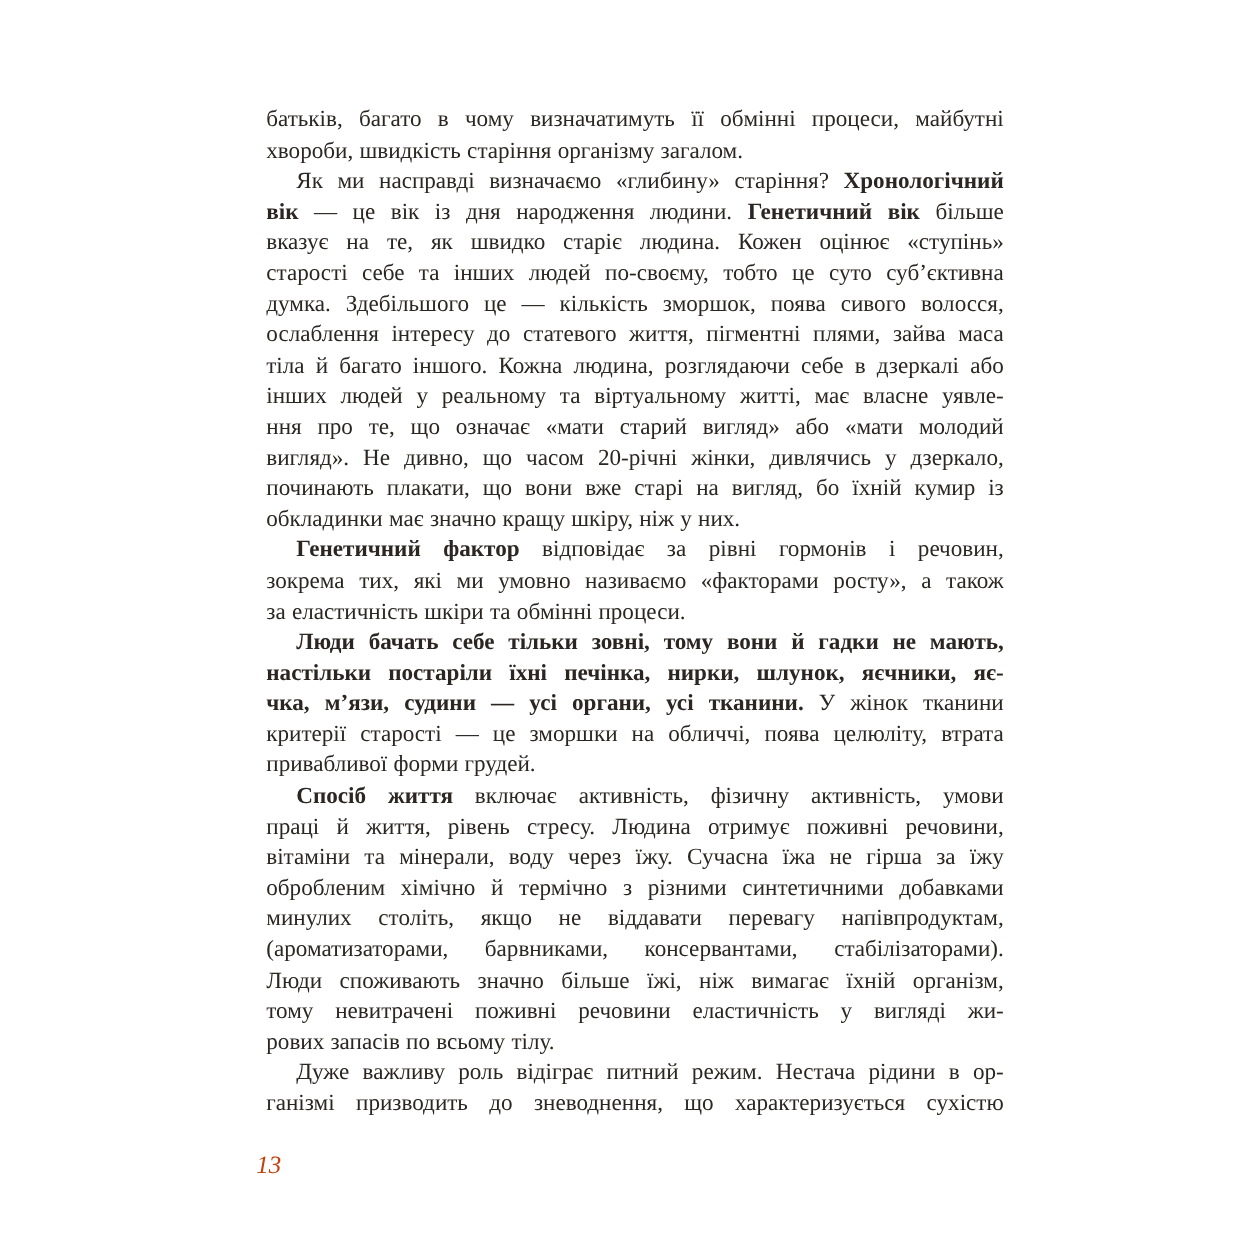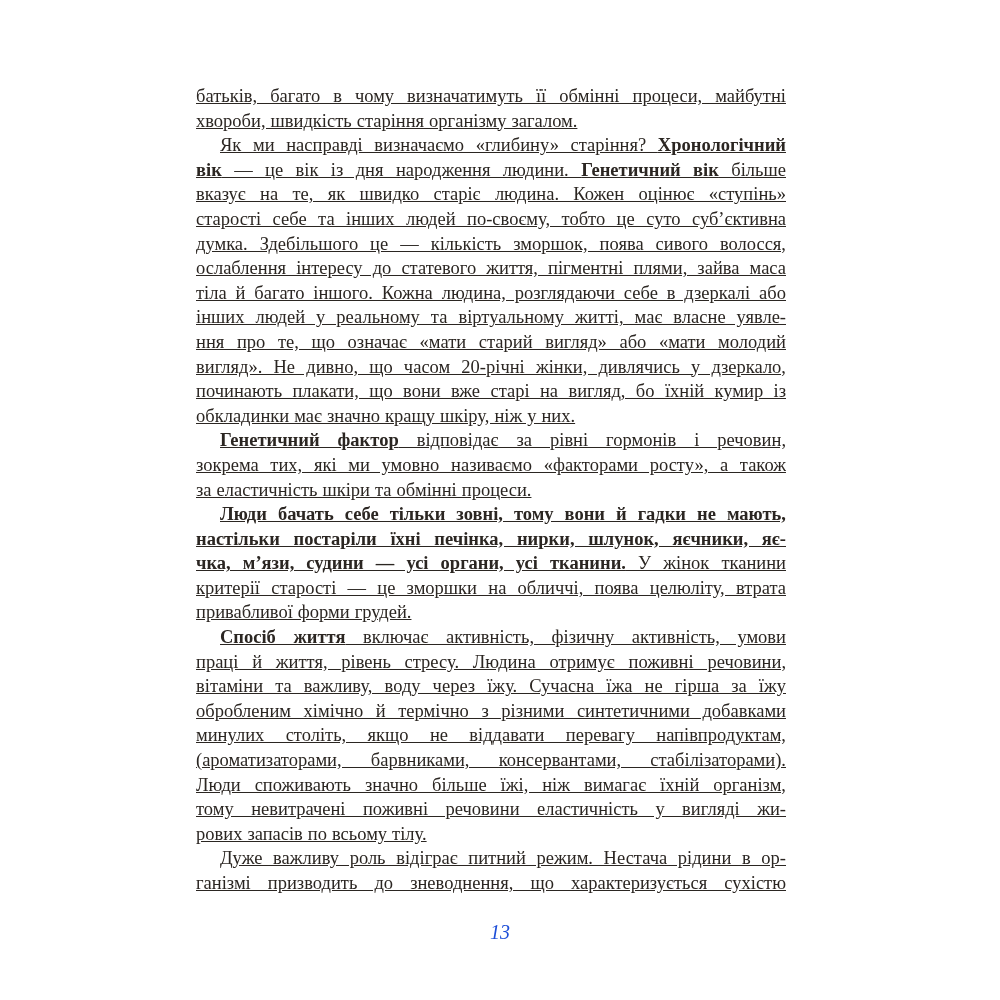--- a/index.html
+++ b/index.html
@@ -12,25 +12,24 @@
   }
   .book-page {
     position: relative;
     width: 1000px;
     height: 1000px;
     background: #ffffff;
     overflow: hidden;
   }
   .text-block {
     position: absolute;
-    left: 196px;
+    left: 213px;
     top: 84px;
     width: 590px;
     color: #2b2temp;
-    text-decoration: underline;
   }
   .line {
     height: 24.6px;
     line-height: 24.6px;
     font-size: 18.5px;
     color: #2b2622;
     text-align: justify;
     text-align-last: justify;
     overflow: hidden;
     white-space: normal;
@@ -43,24 +42,24 @@
     padding-left: 24px;
   }
   .line .b {
     font-weight: bold;
   }
   .page-number {
     position: absolute;
     left: 205px;
     top: 920px;
     width: 590px;
-    text-align: center;
+    text-align: left;
     font-size: 20px;
     font-style: italic;
-    color: #1d4ed8;
+    color: #c2410c;
     line-height: 24px;
   }
 </style>
 </head>
 <body style="background: rgb(255, 255, 255);">
 
 <div class="book-page">
   <div class="text-block" style="color: rgb(43, 38, 34);">
       <div class="line"><span>батьків, багато в чому визначатимуть її обмінні процеси, майбутні</span></div>
       <div class="line last"><span>хвороби, швидкість старіння організму загалом.</span></div>
@@ -79,21 +78,21 @@
       <div class="line indent"><span class="b">Генетичний фактор</span><span> відповідає за рівні гормонів і речовин,</span></div>
       <div class="line"><span>зокрема тих, які ми умовно називаємо «факторами росту», а також</span></div>
       <div class="line last"><span>за еластичність шкіри та обмінні процеси.</span></div>
       <div class="line indent"><span class="b">Люди бачать себе тільки зовні, тому вони й гадки не мають,</span></div>
       <div class="line"><span class="b">настільки постаріли їхні печінка, нирки, шлунок, яєчники, яє-</span></div>
       <div class="line"><span class="b">чка, м’язи, судини — усі органи, усі тканини.</span><span> У жінок тканини</span></div>
       <div class="line"><span>критерії старості — це зморшки на обличчі, поява целюліту, втрата</span></div>
       <div class="line last"><span>привабливої форми грудей.</span></div>
       <div class="line indent"><span class="b">Спосіб життя</span><span> включає активність, фізичну активність, умови</span></div>
       <div class="line"><span>праці й життя, рівень стресу. Людина отримує поживні речовини,</span></div>
-      <div class="line"><span>вітаміни та важливу, воду через їжу. Сучасна їжа не гірша за їжу</span></div>
+      <div class="line"><span>вітаміни та мінерали, воду через їжу. Сучасна їжа не гірша за їжу</span></div>
       <div class="line"><span>обробленим хімічно й термічно з різними синтетичними добавками</span></div>
       <div class="line"><span>минулих століть, якщо не віддавати перевагу напівпродуктам,</span></div>
       <div class="line"><span>(ароматизаторами, барвниками, консервантами, стабілізаторами).</span></div>
       <div class="line"><span>Люди споживають значно більше їжі, ніж вимагає їхній організм,</span></div>
       <div class="line"><span>тому невитрачені поживні речовини еластичність у вигляді жи-</span></div>
       <div class="line last"><span>рових запасів по всьому тілу.</span></div>
       <div class="line indent"><span>Дуже важливу роль відіграє питний режим. Нестача рідини в ор-</span></div>
       <div class="line"><span>ганізмі призводить до зневоднення, що характеризується сухістю</span></div>
     </div>
   <div class="page-number">13</div>

